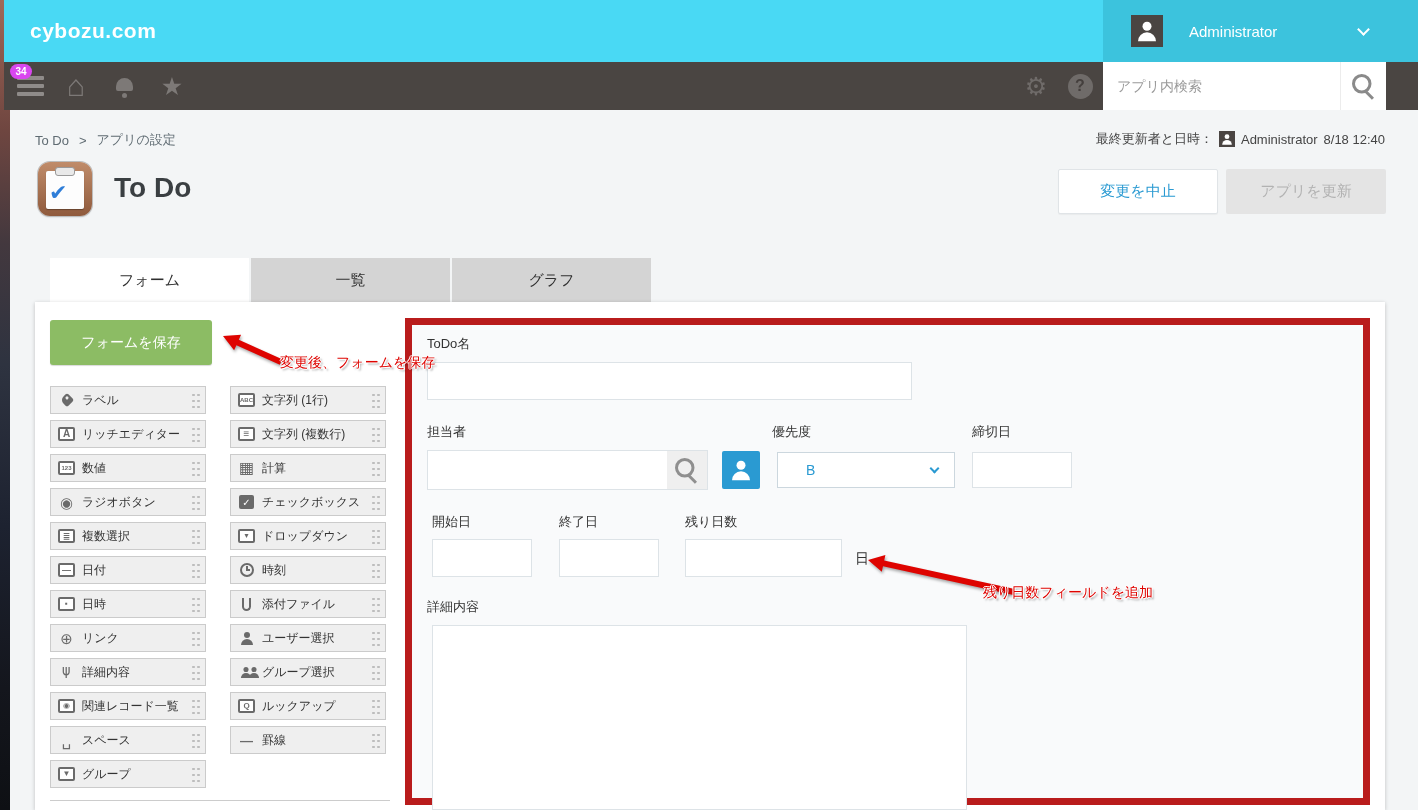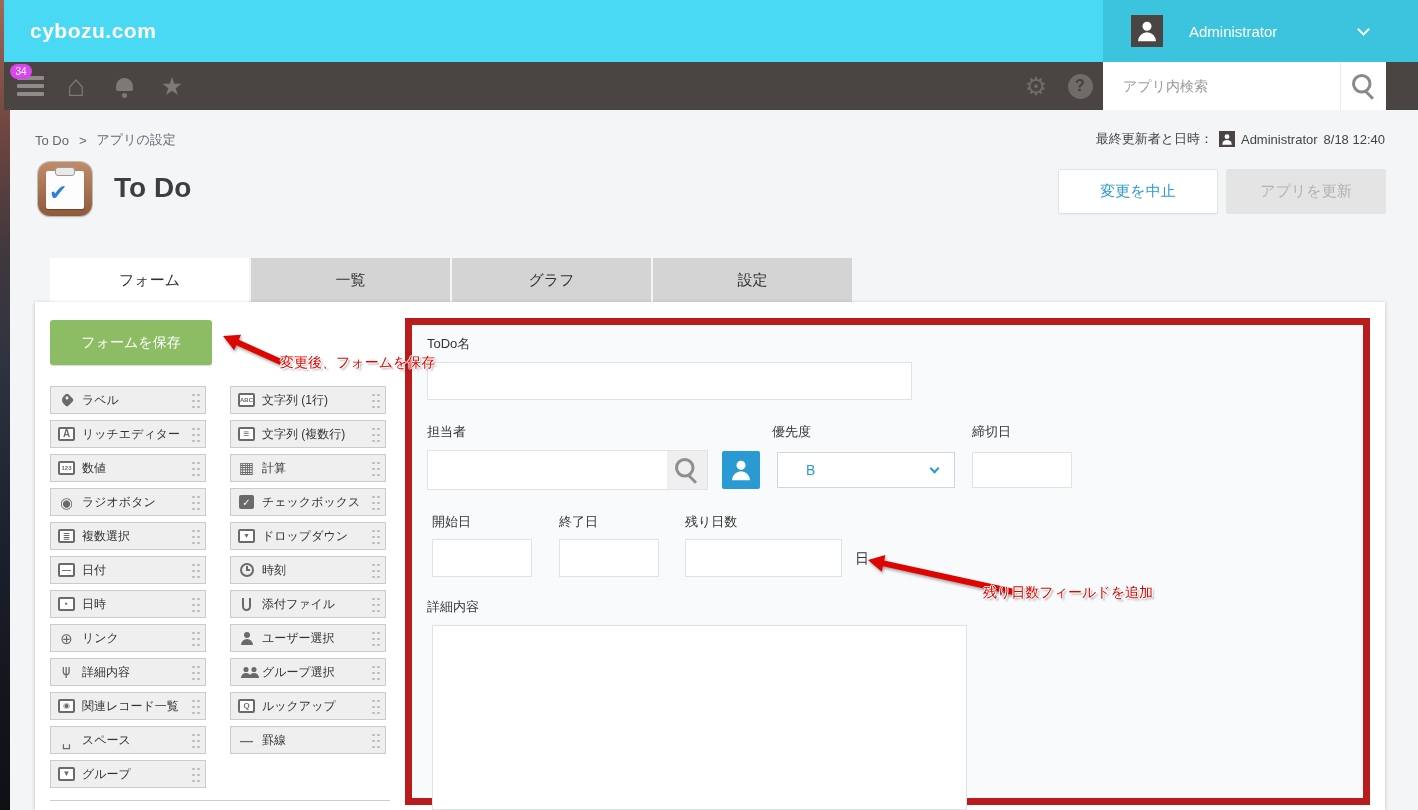--- a/index.html
+++ b/index.html
@@ -24,26 +24,26 @@
   .navbar { position:absolute; left:4px; top:62px; width:1414px; height:48px; background:#4a4542; }
   .navbtn { position:absolute; top:0; height:48px; background:none; border:none; cursor:pointer; display:flex; align-items:center; justify-content:center; }
   .burger { left:6px; width:40px; }
   .burger .bars { display:flex; flex-direction:column; gap:4px; }
   .burger .bars i { display:block; width:27px; height:4px; background:#8f8b89; border-radius:1px; }
   .nav-home { left:54px; width:36px; font-size:30px; color:#7d7977; line-height:1; }
   .nav-bell { left:102px; width:36px; }
   .bell { position:relative; width:19px; height:17px; }
   .bell::before { content:""; position:absolute; left:1px; top:0; width:17px; height:13px; background:#7d7977; border-radius:9px 9px 2px 2px; }
   .bell::after { content:""; position:absolute; left:7px; bottom:-3px; width:5px; height:5px; border-radius:50%; background:#7d7977; }
-  .badge { position:absolute; left:6px; top:2px; min-width:22px; height:15px; background:#d946ef; color:#fff; font-size:10px; font-weight:normal; border-radius:8px; line-height:15px; text-align:center; padding:0 4px; }
+  .badge { position:absolute; left:6px; top:2px; min-width:22px; height:15px; background:#d946ef; color:#fff; font-size:10px; font-weight:bold; border-radius:8px; line-height:15px; text-align:center; padding:0 4px; }
   .nav-star { left:150px; width:36px; font-size:25px; color:#7d7977; line-height:1; }
   .nav-gear { left:1014px; width:36px; font-size:25px; color:#6f6b69; line-height:1; }
   .nav-help { left:1058px; width:36px; }
   .help-circle { width:25px; height:25px; border-radius:50%; background:#6f6b69; color:#443f3d; font-size:16px; font-weight:bold; display:flex; align-items:center; justify-content:center; }
-  .nav-search { position:absolute; left:1099px; top:0; width:237px; height:48px; background:#fff; border:none; padding:0 20px; font-size:14px; color:#333; font-family:inherit; outline:none; }
+  .nav-search { position:absolute; left:1099px; top:0; width:237px; height:48px; background:#fff; border:none; padding:0 14px; font-size:14px; color:#333; font-family:inherit; outline:none; }
   .nav-search::placeholder { color:#9a9a9a; }
   .nav-search-btn { position:absolute; left:1336px; top:0; width:46px; height:48px; background:#fff; border:none; border-left:1px solid #ececec; cursor:pointer; display:flex; align-items:center; justify-content:center; color:#8a8a8a; }
 
   
   .breadcrumb { position:absolute; left:35px; top:131px; font-size:13px; color:#5f6b72; display:flex; gap:10px; align-items:center; }
   .breadcrumb a { color:#5f6b72; text-decoration:none; cursor:pointer; }
   .meta { position:absolute; right:33px; top:130px; font-size:13px; color:#444; display:flex; align-items:center; gap:6px; }
   .mini-avatar { width:16px; height:16px; background:#4a4542; display:inline-flex; align-items:center; justify-content:center; color:#fff; }
 
   
@@ -193,21 +193,20 @@
     <span class="check">✔</span>
   </div>
   <h1 class="page-title">To Do</h1>
   <button class="btn-discard">変更を中止</button>
   <button class="btn-update" aria-disabled="true">アプリを更新</button>
 
   <div class="tabs" id="tabs">
       <button class="tab active">フォーム</button>
       <button class="tab">一覧</button>
       <button class="tab">グラフ</button>
-      <button class="tab">設定</button>
     </div>
 
   <div class="container">
     <button class="save-btn">フォームを保存</button>
     <div class="palette" id="palette">
         <div class="p-item">
           <span class="ic">
             <span class="i-tag"></span>
           </span>
           <span class="lbl">ラベル</span>

